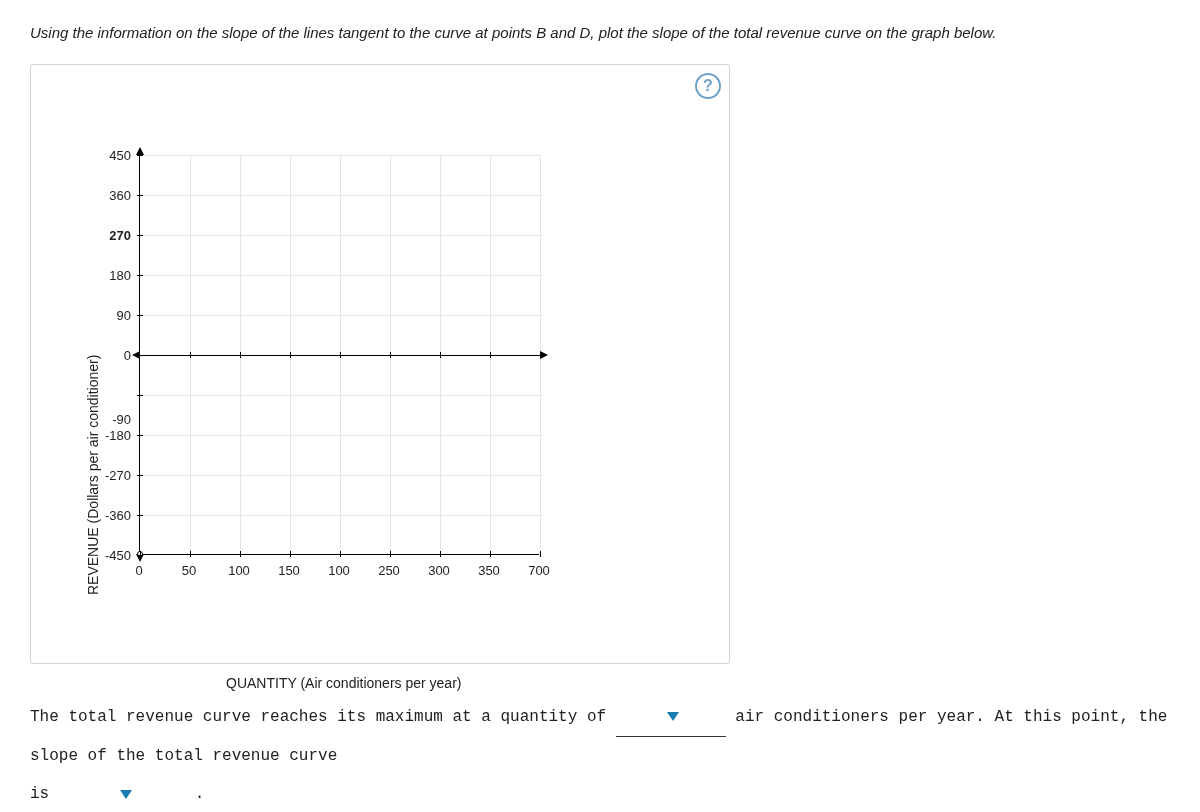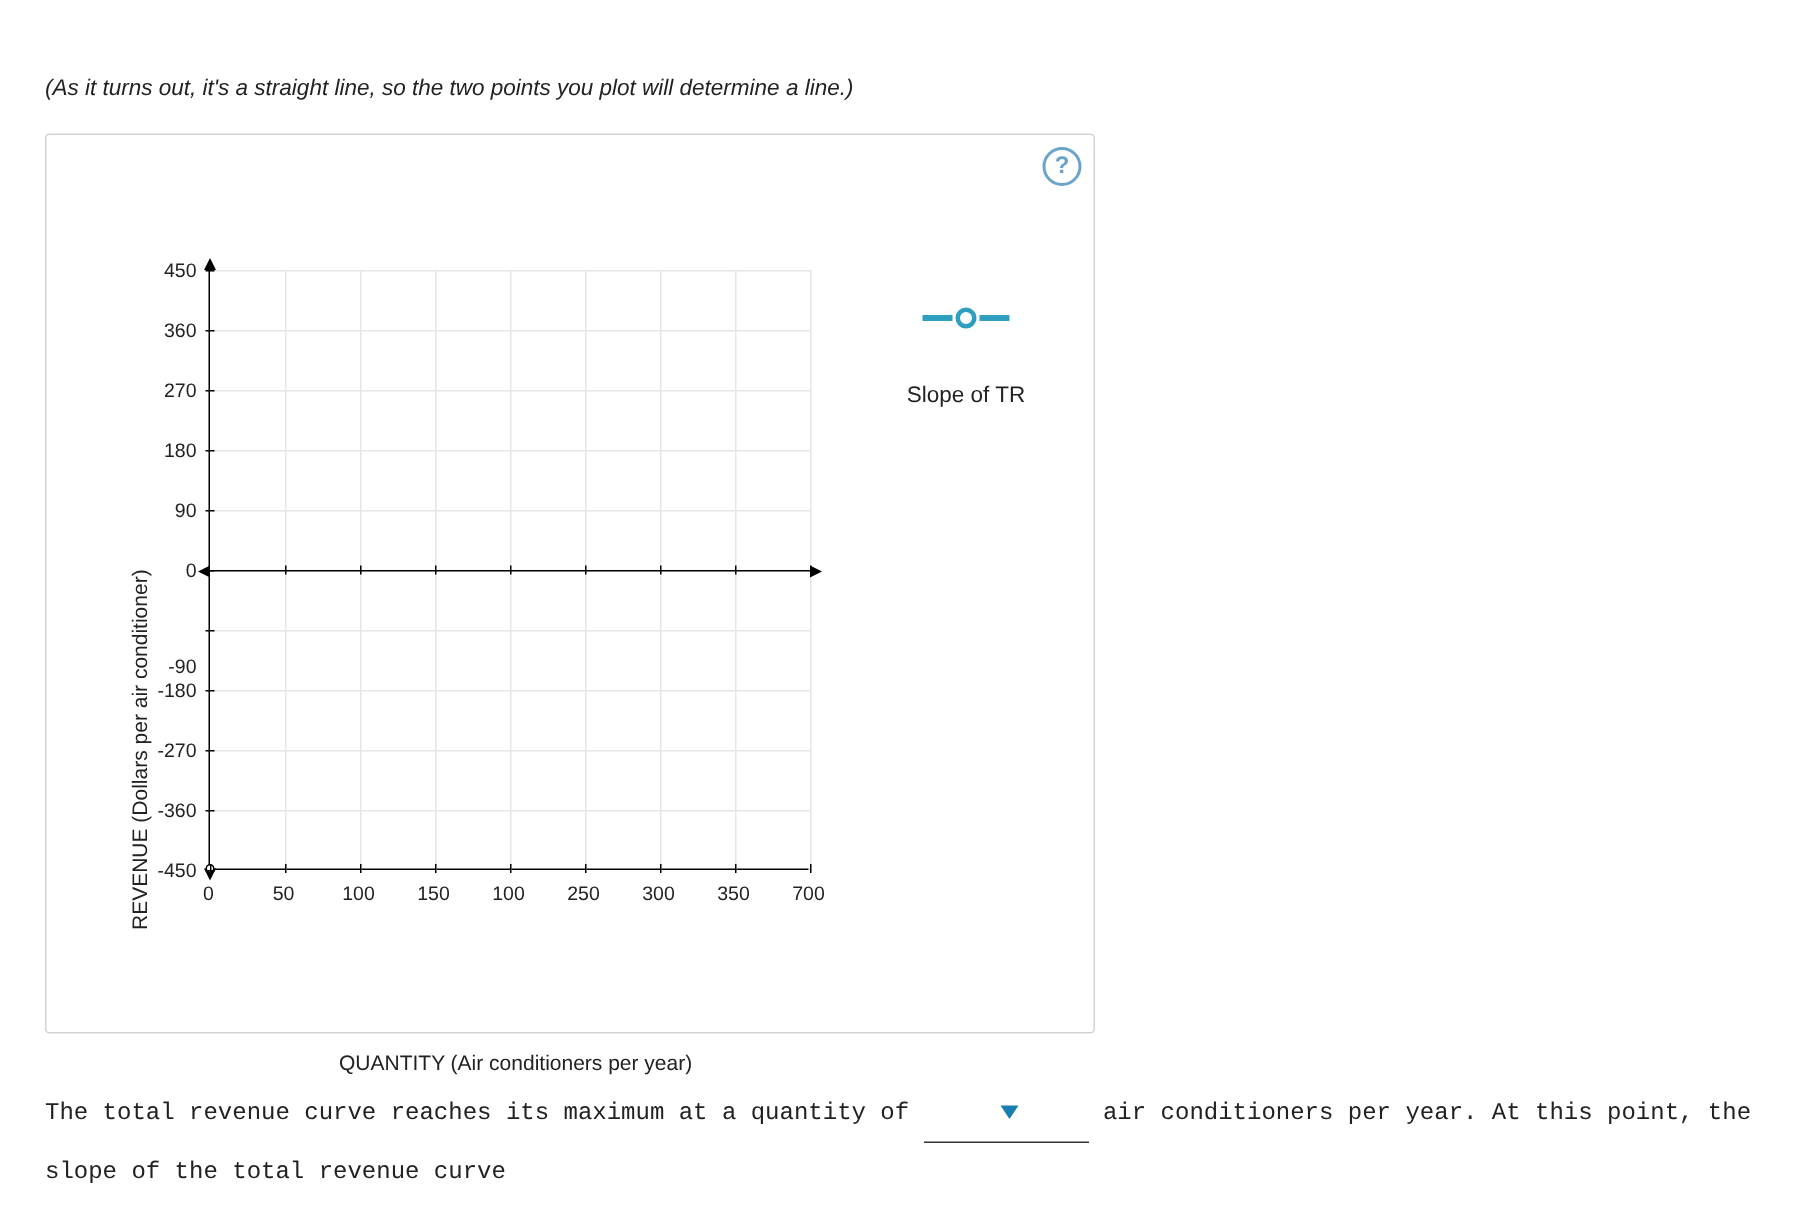--- a/index.html
+++ b/index.html
@@ -200,38 +200,29 @@
     vertical-align: middle;
   }
   .tiny-dot { display:inline-block; margin-left:6px;}
 </style>
 </head>
 <body>
 
 
 
 <div class="instructions">
-  <br>
-  <span>(As it turns out, it's a straight line, so the two points you plot will determine a line.)</span>
+  <span>Using the information on the slope of the lines tangent to the curve at points B and D, plot the slope of the total revenue curve on the graph below.</span><br>
 </div>
 
 <div class="graph-panel">
 
   <div class="help-btn">
     <span>?</span>
   </div>
 
-  <div class="legend-area">
-    <div class="legend-symbol">
-      <div class="legend-line"></div>
-      <div class="legend-circle"></div>
-      <div class="legend-line"></div>
-    </div>
-    <div class="legend-text">Slope of TR</div>
-  </div>
 
   <div class="chart-wrap">
     <div class="y-axis-label">REVENUE (Dollars per air conditioner)</div>
 
     <div class="plot-area">
       <div class="y-arrow-up"></div>
       <div class="y-arrow-down"></div>
       <div class="origin-circle"></div>
 
     <div class="tick-v" style="left: 0px;"></div>
@@ -297,21 +288,21 @@
       <div class="x-tick-label" style="left: 418px;">350</div>
       <div class="x-tick-label" style="left: 468px;">700</div>
       <div class="y-tick-label" style="top: 400px;">-450</div>
       <div class="y-tick-label" style="top: 360px;">-360</div>
       <div class="y-tick-label" style="top: 320px;">-270</div>
       <div class="y-tick-label" style="top: 280px;">-180</div>
       <div class="y-tick-label" style="top: 240px; margin-top: 24px;">-90</div>
       <div class="y-tick-label" style="top: 200px;">0</div>
       <div class="y-tick-label" style="top: 160px;">90</div>
       <div class="y-tick-label" style="top: 120px;">180</div>
-      <div class="y-tick-label" style="top: 80px;">270</div>
+      <div class="y-tick-label" style="top: 80px; font-weight: bold;">270</div>
       <div class="y-tick-label" style="top: 40px;">360</div>
       <div class="y-tick-label" style="top: 0px;">450</div>
     </div>
 
 </div>
 
 <br><br>
 
 <div class="fill-blank-row">
   <span>The total revenue curve reaches its maximum at a quantity of</span>

